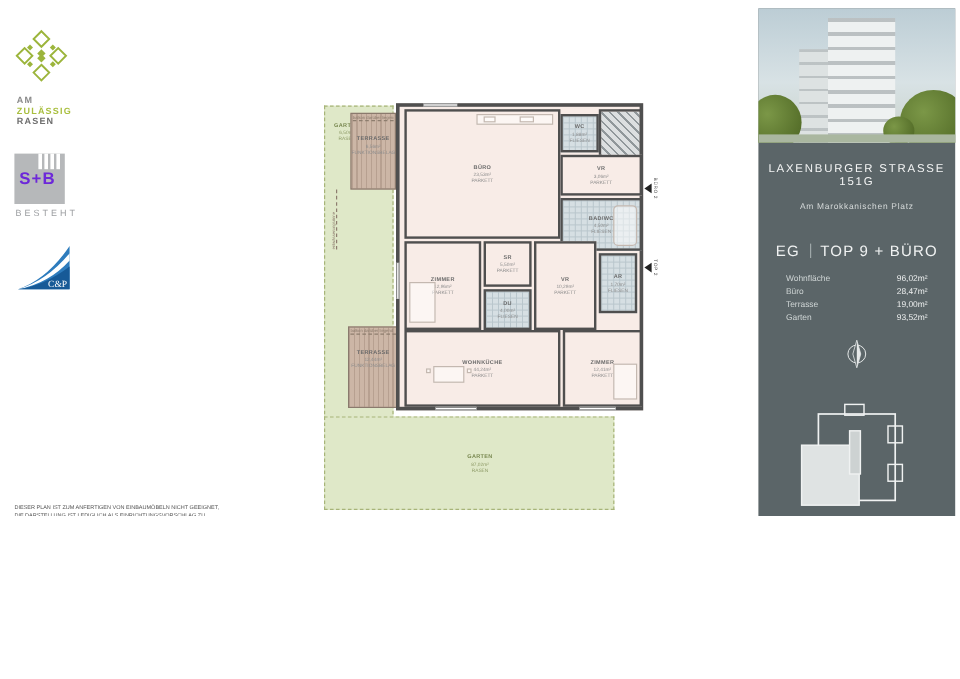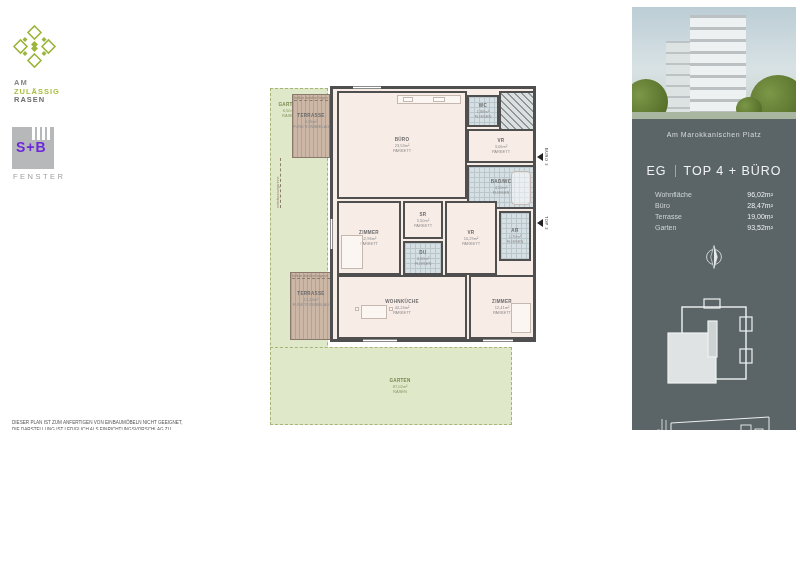--- a/index.html
+++ b/index.html
@@ -124,21 +124,29 @@
     </div>
     <div class="sb-box">
       <div class="sb-bars">
           <i></i>
           <i></i>
           <i></i>
           <i></i>
         </div>
       <div class="sb-name">S+B</div>
     </div>
-    <div class="sb-sub">FENSTER</div>
+    <div class="sb-sub">BESTEHT</div>
+    <div class="cp">
+      <svg width="48" height="42" viewBox="0 0 48 42">
+        <path d="M3 39 Q27 31 46 3 L46 39 Z" fill="#2e7cbd"></path>
+        <path d="M3 39 Q27 32 46 9 L46 15 Q29 34 3 39 Z" fill="#ffffff"></path>
+        <path d="M3 39 Q25 36 46 20 L46 39 Z" fill="#175a97"></path>
+        <text x="28" y="37" font-size="8" fill="#ffffff" font-family="Liberation Serif, serif">C&amp;P</text>
+      </svg>
+    </div>
   </div>
 
   <div>
 
     <div class="garden" style="left:270px;top:88px;width:58px;height:337px;"></div>
     <div class="garden" style="left:270px;top:347px;width:242px;height:78px;"></div>
 
     <div class="olbl" style="left:272px;top:102px;width:34px;">
       <span class="rn">GARTEN</span>
       <span class="ra">6,50m²</span>
@@ -339,26 +347,27 @@
   <div class="side">
     <div class="render">
       <div class="wing"></div>
       <div class="tower"></div>
       <div class="tree" style="left:-8px;bottom:-6px;width:44px;height:46px;"></div>
       <div class="tree" style="right:-10px;bottom:-8px;width:56px;height:52px;"></div>
       <div class="tree" style="right:34px;bottom:-2px;width:26px;height:24px;"></div>
       <div class="ground"></div>
     </div>
 
+    <div class="s-title">LAXENBURGER STRASSE 151G</div>
     <div class="s-sub">Am Marokkanischen Platz</div>
 
     <div class="s-unit">
       <span>EG</span>
       <span class="bar"></span>
-      <span>TOP 4 + BÜRO</span>
+      <span>TOP 9 + BÜRO</span>
     </div>
 
     <div class="s-areas">
       <div class="row">
         <span class="a-l">Wohnfläche</span>
           <span class="a-v">96,02m²</span>
       </div>
       <div class="row">
         <span class="a-l">Büro</span>
           <span class="a-v">28,47m²</span>

